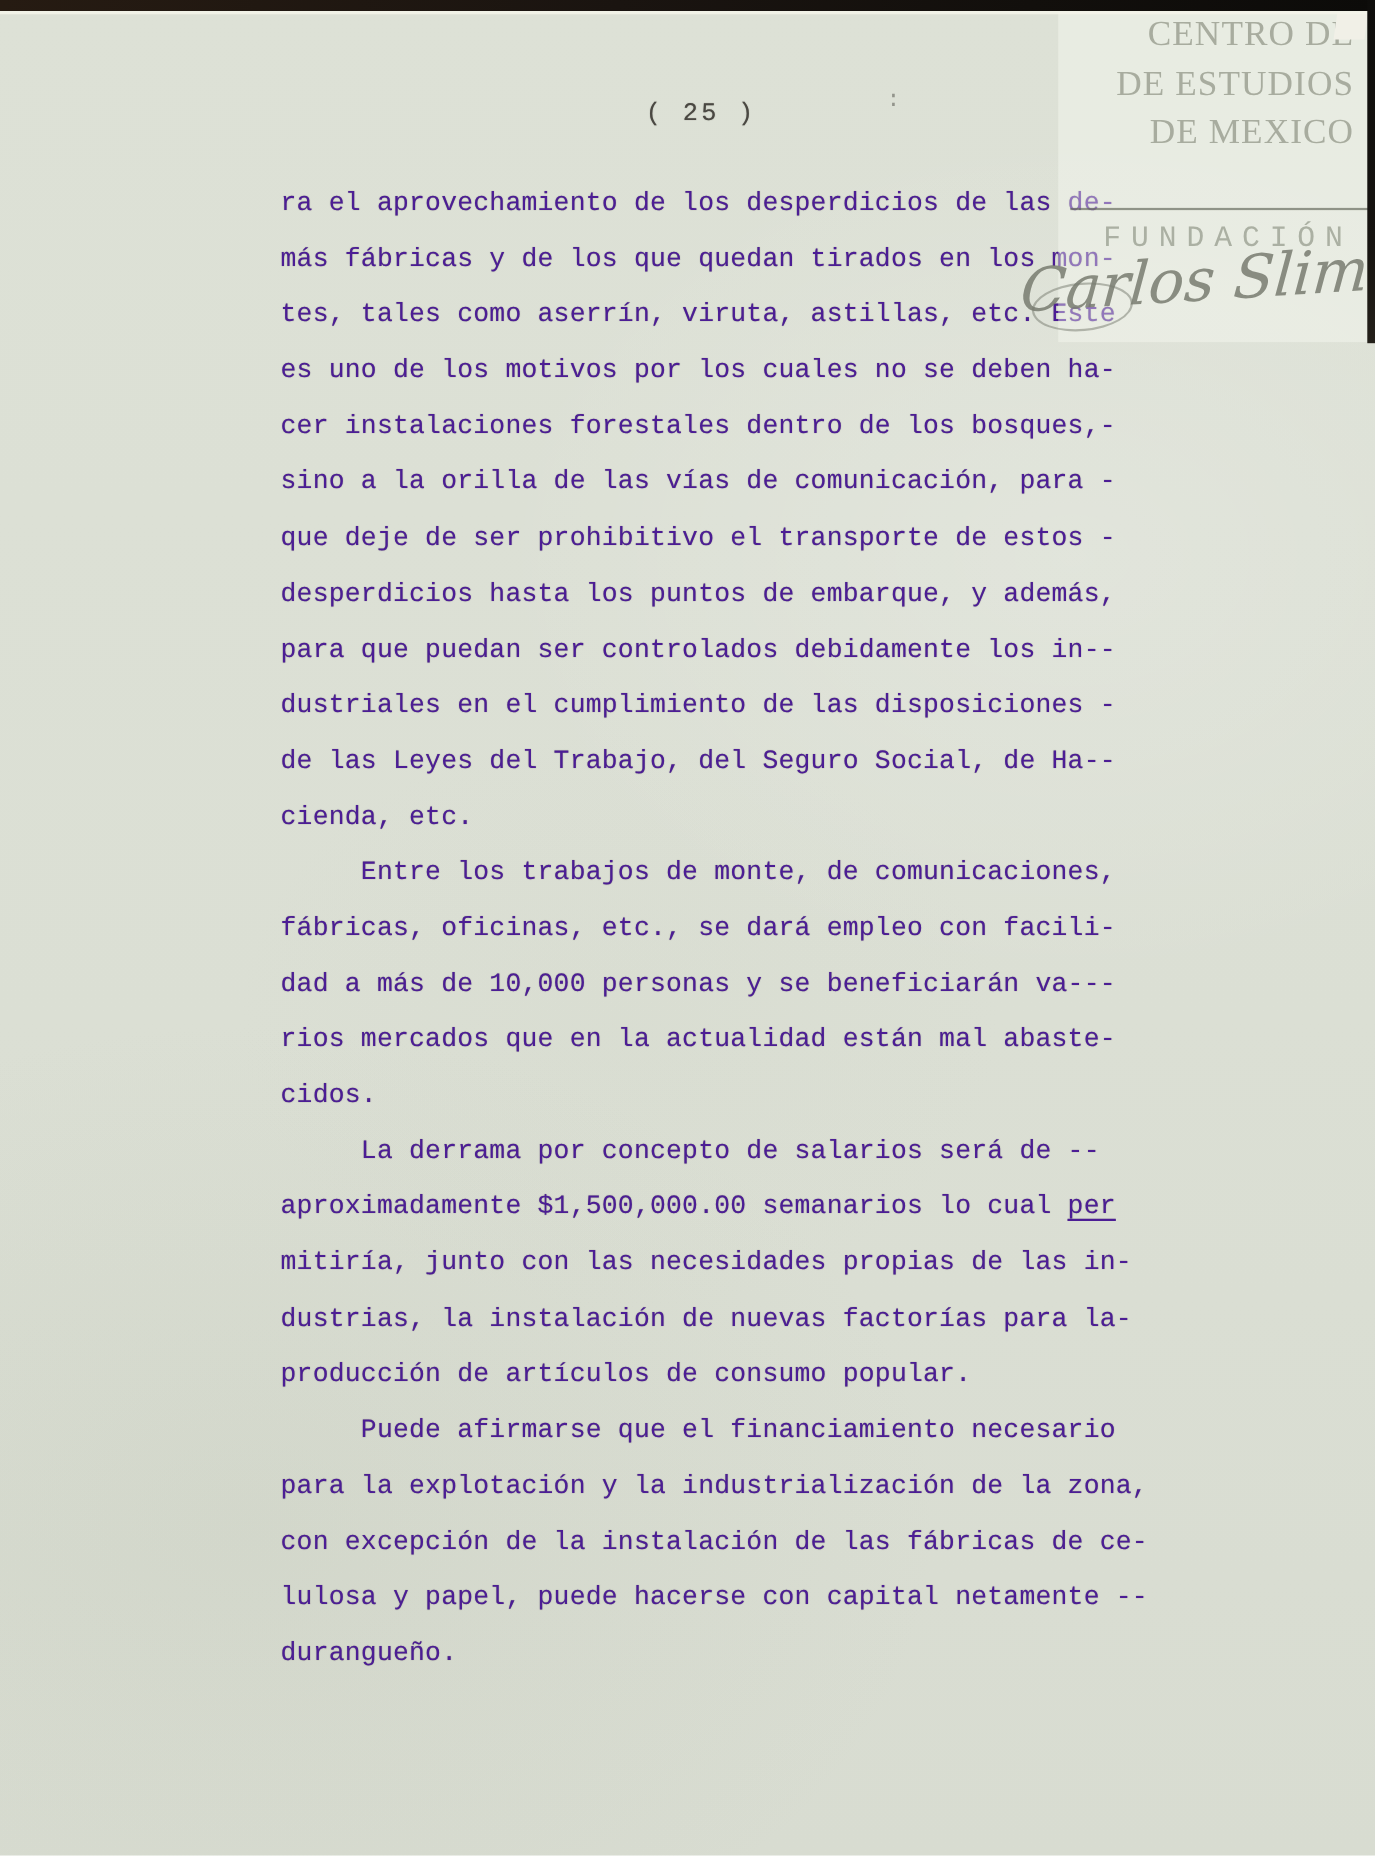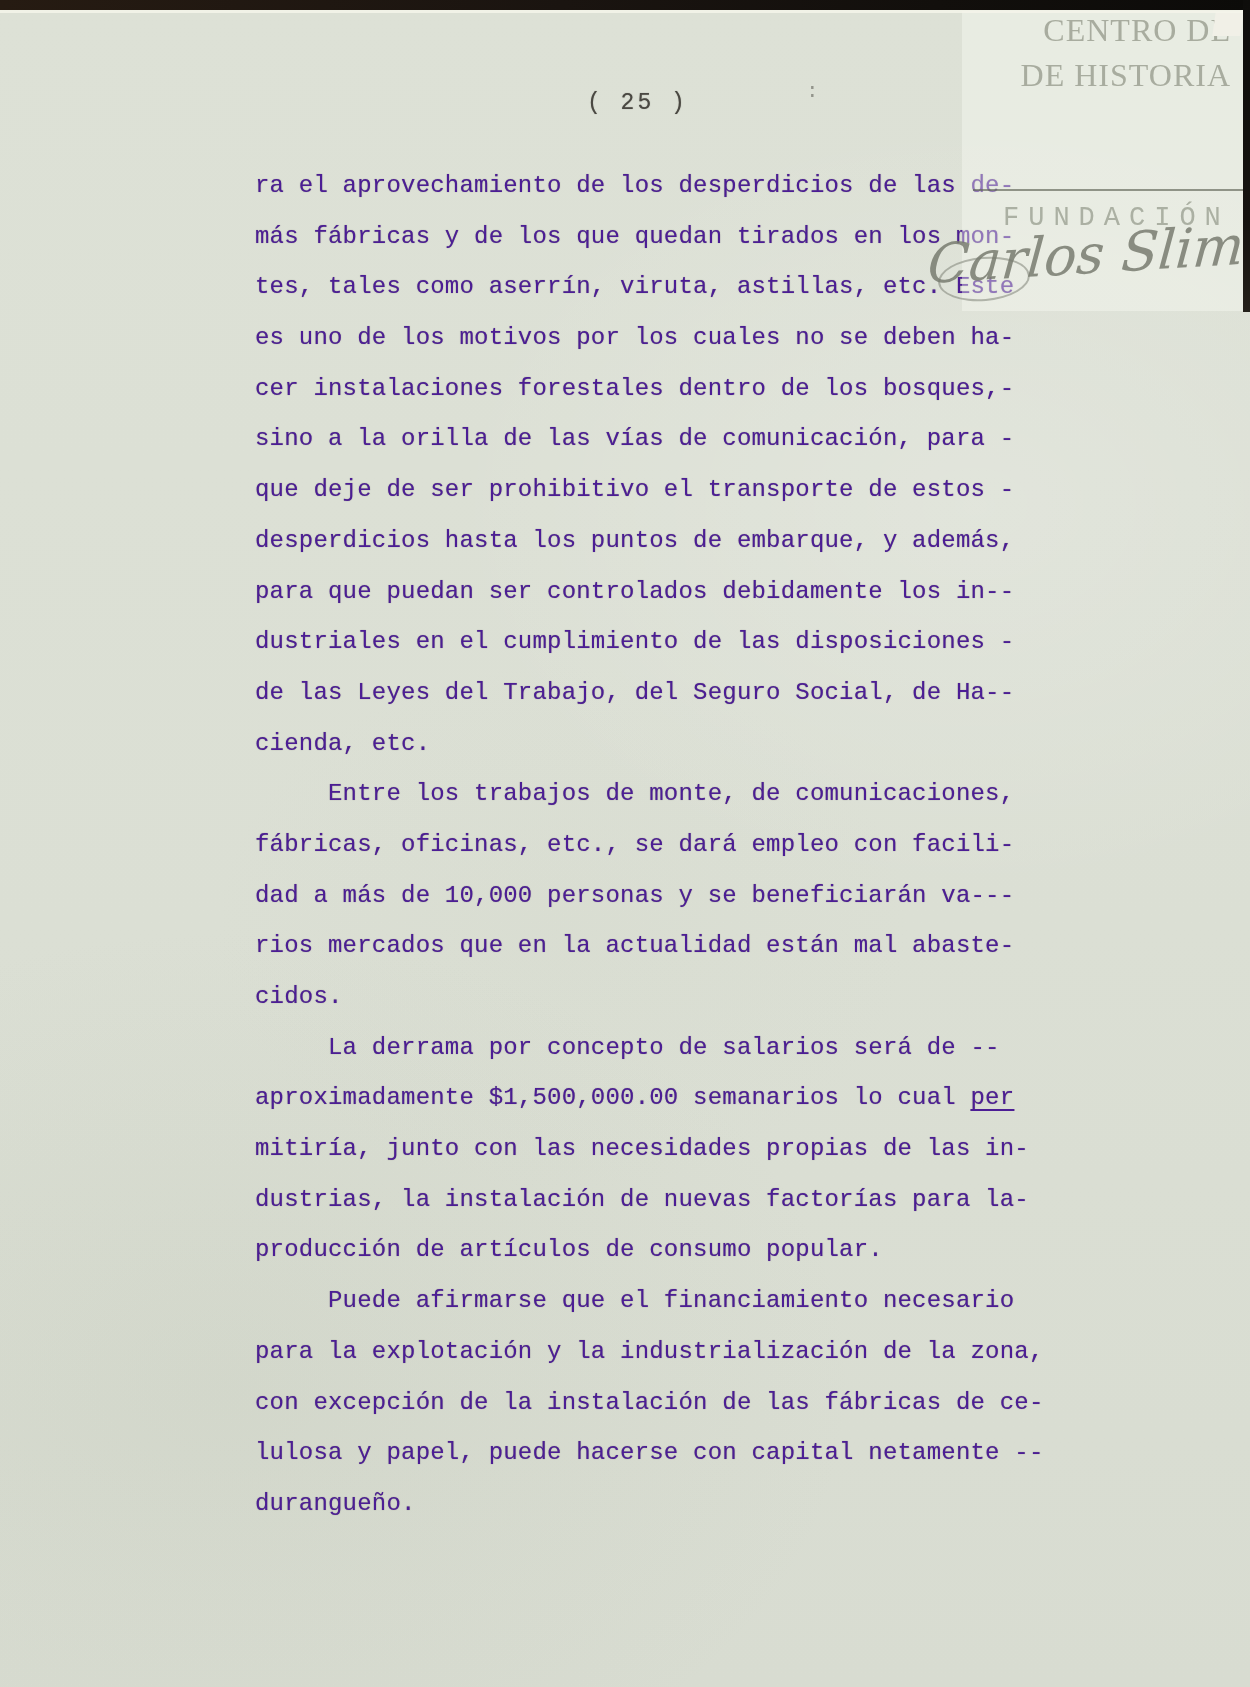--- a/index.html
+++ b/index.html
@@ -107,21 +107,22 @@
 <div class="paper"></div>
 
 <div class="page-number">( 25 )</div>
 <div class="scan-artifact-colon">:</div>
 
 <div class="doc-text" id="text-block"><div class="line"><span>ra el aprovechamiento de los desperdicios de las de-</span></div><div class="line"><span>más fábricas y de los que quedan tirados en los mon-</span></div><div class="line"><span>tes, tales como aserrín, viruta, astillas, etc. Este</span></div><div class="line"><span>es uno de los motivos por los cuales no se deben ha-</span></div><div class="line"><span>cer instalaciones forestales dentro de los bosques,-</span></div><div class="line"><span>sino a la orilla de las vías de comunicación, para -</span></div><div class="line"><span>que deje de ser prohibitivo el transporte de estos -</span></div><div class="line"><span>desperdicios hasta los puntos de embarque, y además,</span></div><div class="line"><span>para que puedan ser controlados debidamente los in--</span></div><div class="line"><span>dustriales en el cumplimiento de las disposiciones -</span></div><div class="line"><span>de las Leyes del Trabajo, del Seguro Social, de Ha--</span></div><div class="line"><span>cienda, etc.</span></div><div class="line"><span>     Entre los trabajos de monte, de comunicaciones,</span></div><div class="line"><span>fábricas, oficinas, etc., se dará empleo con facili-</span></div><div class="line"><span>dad a más de 10,000 personas y se beneficiarán va---</span></div><div class="line"><span>rios mercados que en la actualidad están mal abaste-</span></div><div class="line"><span>cidos.</span></div><div class="line"><span>     La derrama por concepto de salarios será de --</span></div><div class="line"><span>aproximadamente $1,500,000.00 semanarios lo cual </span><span class="u">per</span></div><div class="line"><span>mitiría, junto con las necesidades propias de las in-</span></div><div class="line"><span>dustrias, la instalación de nuevas factorías para la-</span></div><div class="line"><span>producción de artículos de consumo popular.</span></div><div class="line"><span>     Puede afirmarse que el financiamiento necesario</span></div><div class="line"><span>para la explotación y la industrialización de la zona,</span></div><div class="line"><span>con excepción de la instalación de las fábricas de ce-</span></div><div class="line"><span>lulosa y papel, puede hacerse con capital netamente --</span></div><div class="line"><span>durangueño.</span></div></div>
 
 <div class="watermark-box"></div>
 <div class="watermark-text">
   <div>CENTRO DE</div>
-  <div>DE HISTORIA</div>
+  <div>DE ESTUDIOS</div>
+  <div>DE MEXICO</div>
 </div>
 <div class="watermark-divider"></div>
 <div class="foundation-label">FUNDACIÓN</div>
 <div class="signature-flourish"></div>
 <div class="signature-handwriting">Carlos Slim</div>
 
 <div class="top-edge-highlight"></div>
 <div class="corner-sliver"></div>
 <div class="top-scan-border"></div>
 <div class="right-scan-border"></div>

